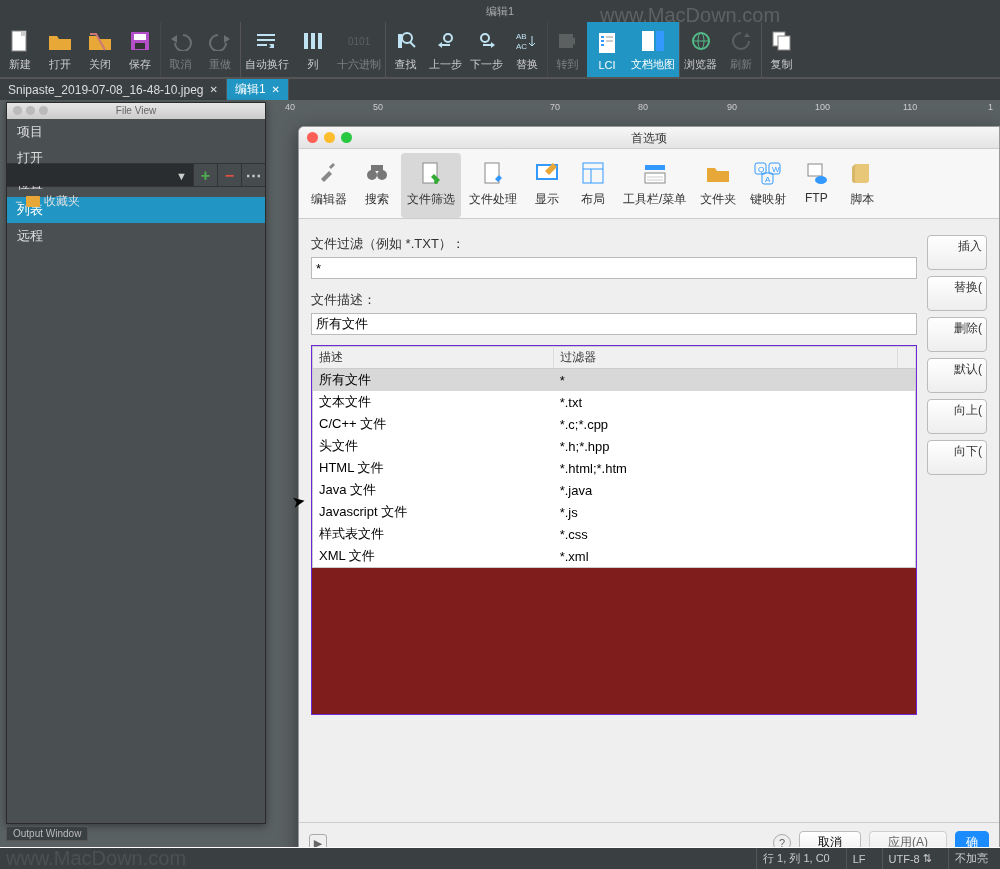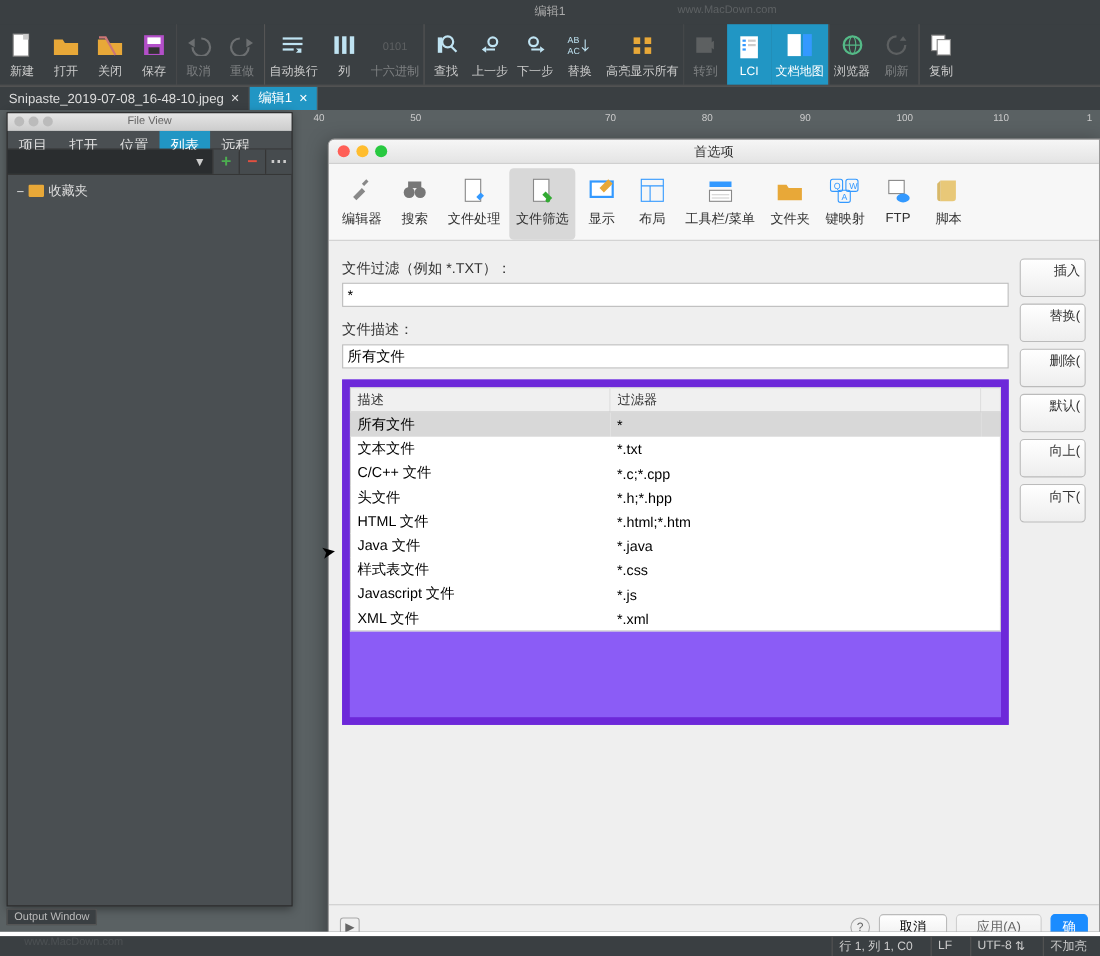--- a/index.html
+++ b/index.html
@@ -24,21 +24,21 @@
 
 
 .ruler { height:24px; background:#5a6163; position:relative; overflow:hidden; color:#ccc; font-size:9px; border-bottom:1px solid #444; }
 .ruler span { position:absolute; top:2px; }
 
 
 .file-view { position:absolute; left:6px; top:102px; width:260px; height:722px; background:#4a4f52; border:1px solid #2a2a2a; box-shadow:0 2px 8px rgba(0,0,0,.4); }
 .fv-title { height:16px; background:linear-gradient(#e5e5e5,#ccc); color:#666; font-size:10px; text-align:center; line-height:16px; position:relative; }
 .fv-dots { position:absolute; left:6px; top:3px; display:flex; gap:4px; }
 .fv-dots i { width:9px; height:9px; border-radius:50%; background:#bbb; display:block; }
-.fv-tabs { display:flex; height:16px; }
+.fv-tabs { display:flex; height:44px;flex-direction:column; }
 .fv-tab { flex:0 0 auto; padding:0 10px; line-height:26px; color:#ddd; font-size:13px; cursor:pointer; }
 .fv-tab.active { background:#2196c4; color:#fff; }
 .fv-bar { display:flex; height:24px; border-top:1px solid #333; border-bottom:1px solid #333; }
 .fv-combo { flex:1; background:#2a2d2f; color:#ccc; font-size:11px; padding:0 6px; line-height:24px; display:flex; justify-content:flex-end; }
 .fv-btn { width:24px; text-align:center; line-height:24px; color:#fff; font-size:16px; font-weight:bold; cursor:pointer; border-left:1px solid #333; }
 .fv-add { color:#4caf50; background:#464b4e; }
 .fv-rem { color:#e05040; background:#464b4e; }
 .fv-more { color:#ccc; background:#464b4e; }
 .fv-tree { padding:6px 8px; color:#ddd; font-size:12px; }
 .fv-node { display:flex; align-items:center; gap:4px; }
@@ -61,39 +61,39 @@
 .prefs-right { width:60px; margin-left:10px; display:flex; flex-direction:column; gap:6px; padding-top:2px; }
 .rbtn { height:35px; background:linear-gradient(#fff,#eee); border:1px solid #bbb; border-radius:4px; font-size:12px; color:#333; cursor:pointer; text-align:right; line-height:20px; white-space:nowrap; overflow:hidden; padding:0 4px; }
 
 .fld-label { font-size:13px; color:#333; margin:2px 0 4px; }
 .txt-input { width:100%; height:22px; border:1px solid #bbb; background:#fff; font-size:13px; padding:0 4px; margin-bottom:10px; }
 
 .filter-table { width:100%; border:1px solid #ccc; background:#fff; font-size:13px; border-collapse:collapse; }
 .filter-table th { background:#f0f0f0; text-align:left; font-weight:normal; padding:2px 6px; border-bottom:1px solid #ccc; border-right:1px solid #ddd; font-size:12px; color:#333; }
 .filter-table td { padding:2px 6px; }
 .filter-table tr.sel td { background:#d8d8d8; }
-.filter-scroll { flex:1; border:7px solid #6d28d9; background:#8b5cf6; height:314px; overflow:hidden; }
+.filter-scroll { flex:1; border:1px solid #6d28d9; background:#7f1d1d; height:370px; overflow:hidden; }
 
 .prefs-footer { height:40px; background:#efefef; border-top:1px solid #ccc; display:flex; align-items:center; padding:0 10px; gap:8px; }
 .prefs-footer .sp { flex:1; }
 .fbtn { height:24px; padding:0 18px; border:1px solid #bbb; border-radius:4px; background:linear-gradient(#fff,#eee); font-size:12px; cursor:pointer; }
 .fbtn.primary { background:#1a8cff; color:#fff; border-color:#1a8cff; }
 .fbtn.disabled { opacity:.6; }
 .help-ico, .play-ico { width:18px; height:18px; border:1px solid #aaa; border-radius:50%; font-size:11px; text-align:center; line-height:16px; color:#666; cursor:pointer; }
 .play-ico { border-radius:3px; }
 
 
-.status-bar { position:absolute; bottom:0; left:0; right:0; height:22px; background:#3a3f42; color:#ccc; font-size:11px; display:flex; padding:0 6px; gap:10px; border-top:4px solid #ffffff; }
+.status-bar { position:absolute; bottom:0; left:0; right:0; height:22px; background:#3a3f42; color:#ccc; font-size:11px; display:flex; align-items:center; padding:0 6px; gap:10px; border-top:1px solid #ffffff; }
 .status-bar .sp { flex:1; }
 .status-cell { padding:0 6px; border-left:1px solid #555; height:100%; display:flex; align-items:center; }
 
 .output-win-tab { position:absolute; left:6px; bottom:28px; background:#3a3f42; border:1px solid #555; color:#bbb; font-size:10px; padding:1px 6px; }
 
 
-.wm { position:absolute; font-size:10px; color:rgba(200,200,200,.25); font-weight:500; pointer-events:none;margin-left:16px; }
+.wm { position:absolute; font-size:20px; color:rgba(200,200,200,.25); font-weight:500; pointer-events:none; }
 
 
 .cursor { position:absolute; left:292px; top:492px; font-size:16px; color:#000; pointer-events:none; transform:rotate(-10deg); }
 
 
 svg { display:block; }
 </style>
 </head>
 <body>
 
@@ -215,31 +215,20 @@
     </div>
     <div class="tbtn">
       <div class="ico">
         <svg width="26" height="22">
           <text x="2" y="9" font-size="8" fill="#bfe3f2">AB</text>
           <text x="2" y="19" font-size="8" fill="#bfe3f2">AC</text>
           <path d="M18 6v10l3-3m-6 0l3 3" stroke="#bfe3f2" fill="none"></path>
         </svg>
       </div>
       <span>替换</span>
-    </div>
-    <div class="tbtn">
-      <div class="ico">
-        <svg width="24" height="22">
-          <rect x="4" y="4" width="6" height="6" fill="#e8a838"></rect>
-          <rect x="14" y="4" width="6" height="6" fill="#e8a838"></rect>
-          <rect x="4" y="13" width="6" height="6" fill="#e8a838"></rect>
-          <rect x="14" y="13" width="6" height="6" fill="#e8a838"></rect>
-        </svg>
-      </div>
-      <span>高亮显示所有</span>
     </div>
     <div class="tbtn disabled sep">
       <div class="ico">
         <svg width="22" height="22">
           <rect x="2" y="4" width="14" height="14" fill="#888"></rect>
           <path d="M12 11l6-4v8z" fill="#888"></path>
         </svg>
       </div>
       <span>转到</span>
     </div>
@@ -376,38 +365,38 @@
       <div class="ptbtn">
         <div class="pico">
           <svg width="28" height="28">
             <circle cx="9" cy="16" r="5" fill="#777"></circle>
             <circle cx="19" cy="16" r="5" fill="#777"></circle>
             <rect x="8" y="6" width="12" height="6" fill="#777"></rect>
           </svg>
         </div>
         <span>搜索</span>
       </div>
-      <div class="ptbtn">
-        <div class="pico">
-          <svg width="28" height="28">
-            <rect x="6" y="4" width="14" height="20" fill="#fff" stroke="#888"></rect>
-            <path d="M16 20l4-4 3 3-4 4z" fill="#39f"></path>
-          </svg>
-        </div>
-        <span>文件处理</span>
-      </div>
       <div class="ptbtn active">
         <div class="pico">
           <svg width="28" height="28">
             <rect x="6" y="4" width="14" height="20" fill="#fff" stroke="#888"></rect>
             <path d="M14 18l6 6 3-3-6-6z" fill="#3a3"></path>
             <circle cx="19" cy="23" r="2" fill="#3a3"></circle>
           </svg>
         </div>
         <span>文件筛选</span>
+      </div>
+      <div class="ptbtn">
+        <div class="pico">
+          <svg width="28" height="28">
+            <rect x="6" y="4" width="14" height="20" fill="#fff" stroke="#888"></rect>
+            <path d="M16 20l4-4 3 3-4 4z" fill="#39f"></path>
+          </svg>
+        </div>
+        <span>文件处理</span>
       </div>
       <div class="ptbtn">
         <div class="pico">
           <svg width="28" height="28">
             <rect x="4" y="6" width="20" height="14" fill="#fff" stroke="#39f" stroke-width="2"></rect>
             <path d="M20 4l4 4-8 8-4-4z" fill="#e8a838"></path>
           </svg>
         </div>
         <span>显示</span>
       </div>
@@ -513,27 +502,27 @@
                 <td>HTML 文件</td>
                 <td>*.html;*.htm</td>
                 <td></td>
               </tr>
               <tr>
                 <td>Java 文件</td>
                 <td>*.java</td>
                 <td></td>
               </tr>
               <tr>
+                <td>Javascript 文件</td>
+                <td>*.js</td>
+                <td></td>
+              </tr>
+              <tr>
                 <td>样式表文件</td>
                 <td>*.css</td>
-                <td></td>
-              </tr>
-              <tr>
-                <td>Javascript 文件</td>
-                <td>*.js</td>
                 <td></td>
               </tr>
               <tr>
                 <td>XML 文件</td>
                 <td>*.xml</td>
                 <td></td>
               </tr>
             </tbody>
         </table>
       </div>

